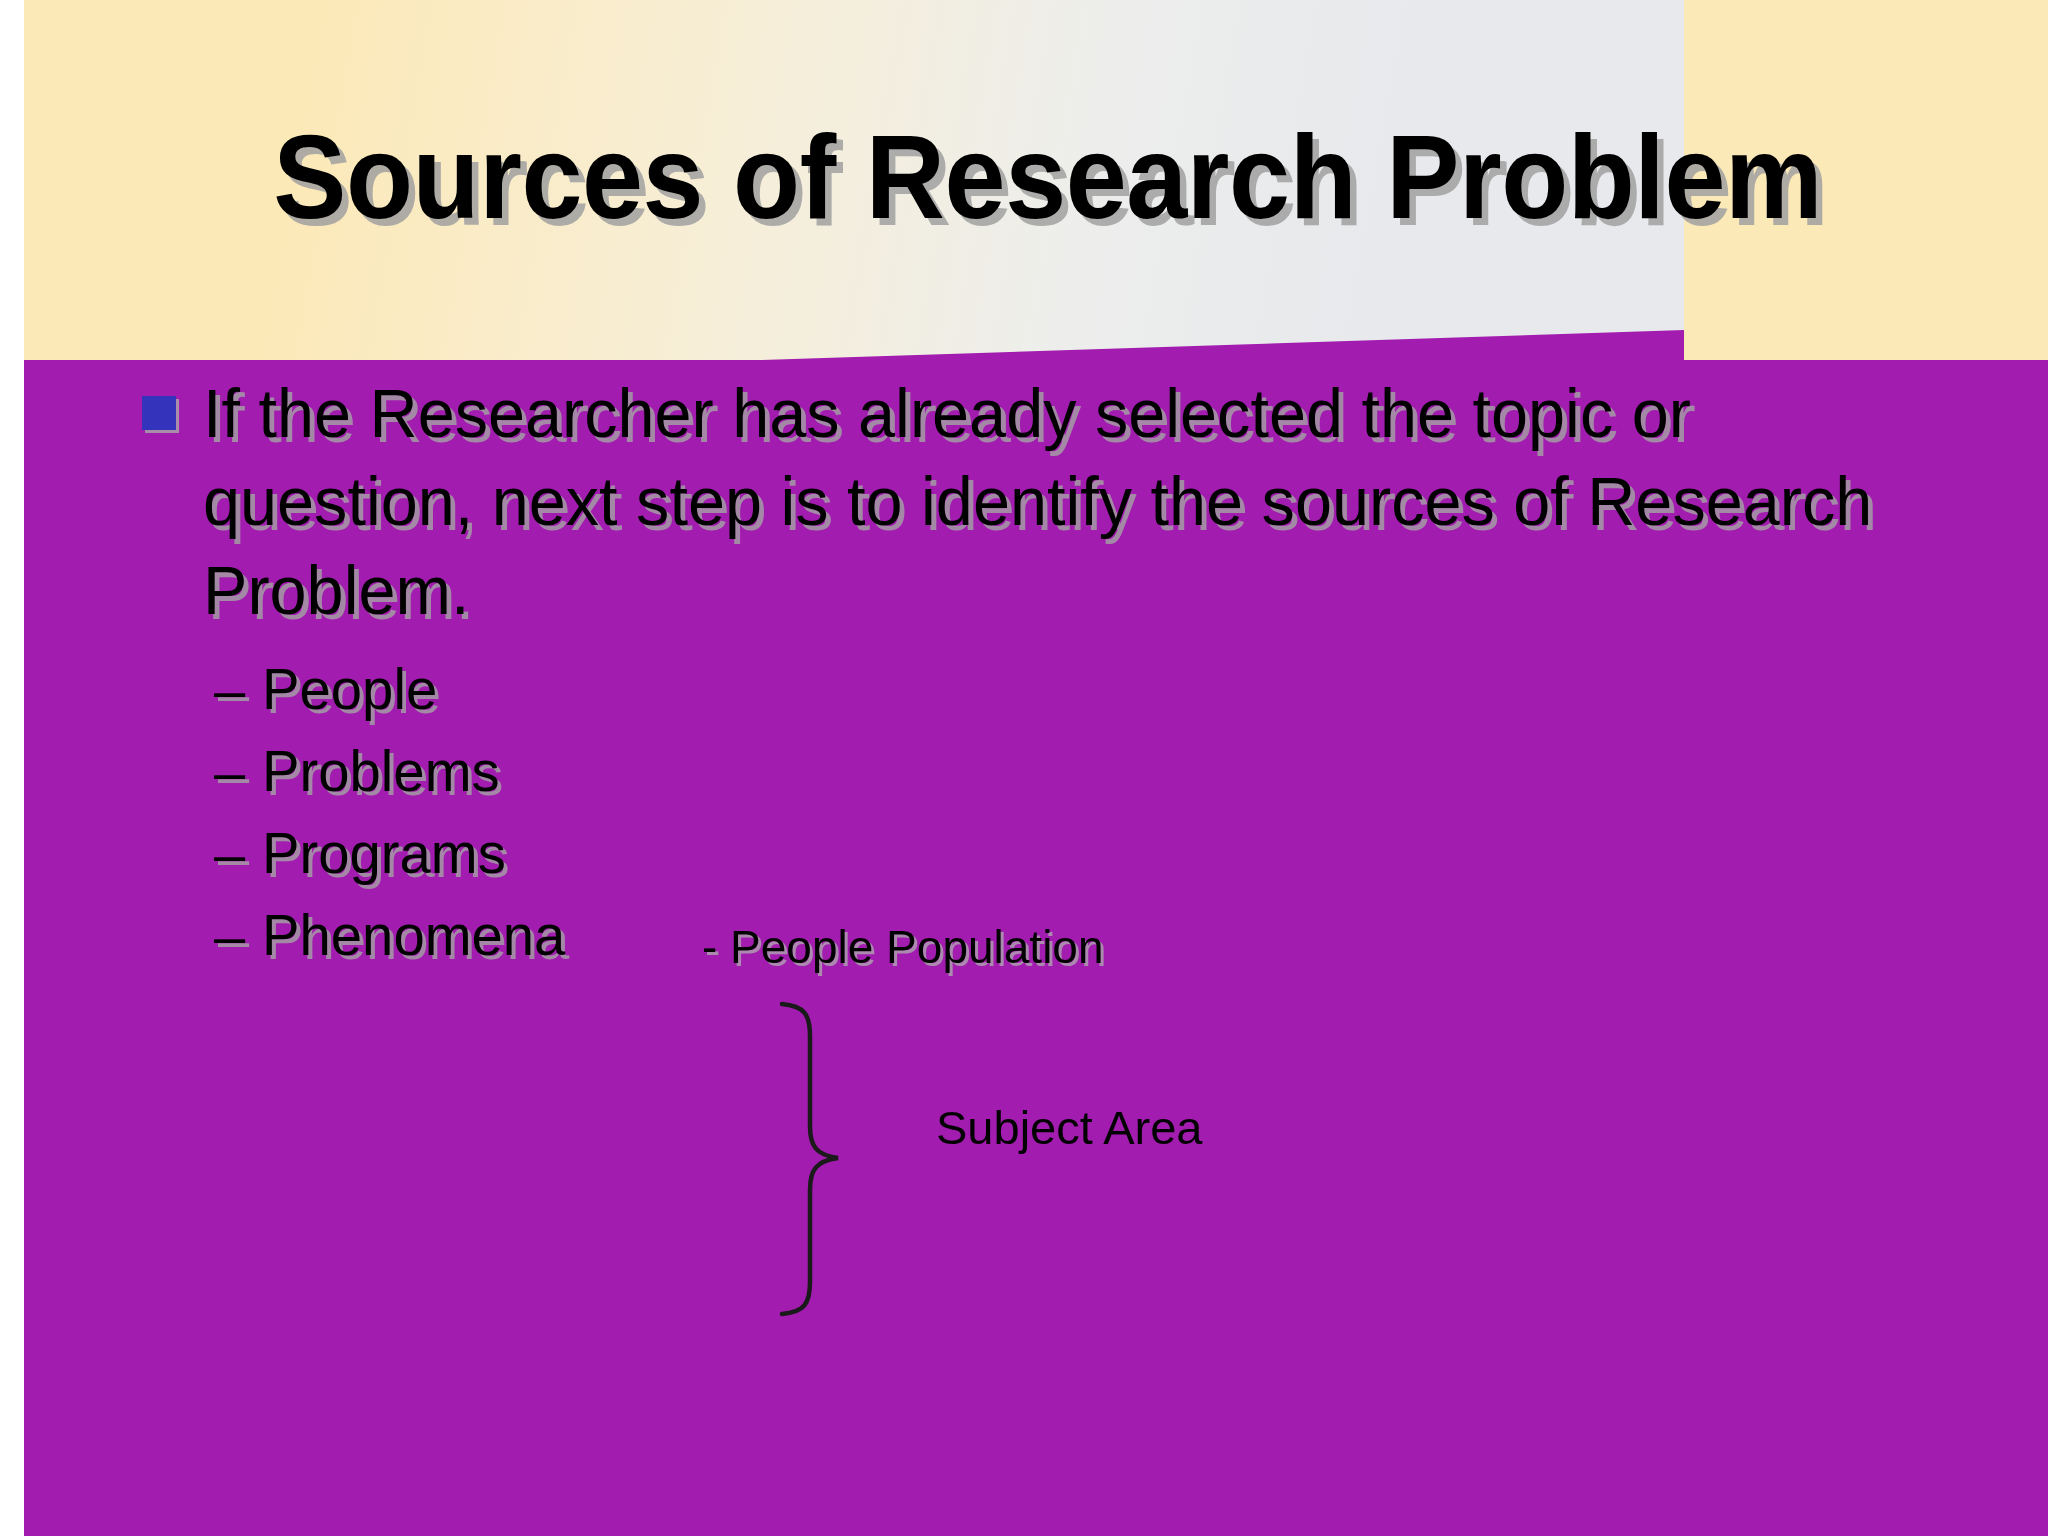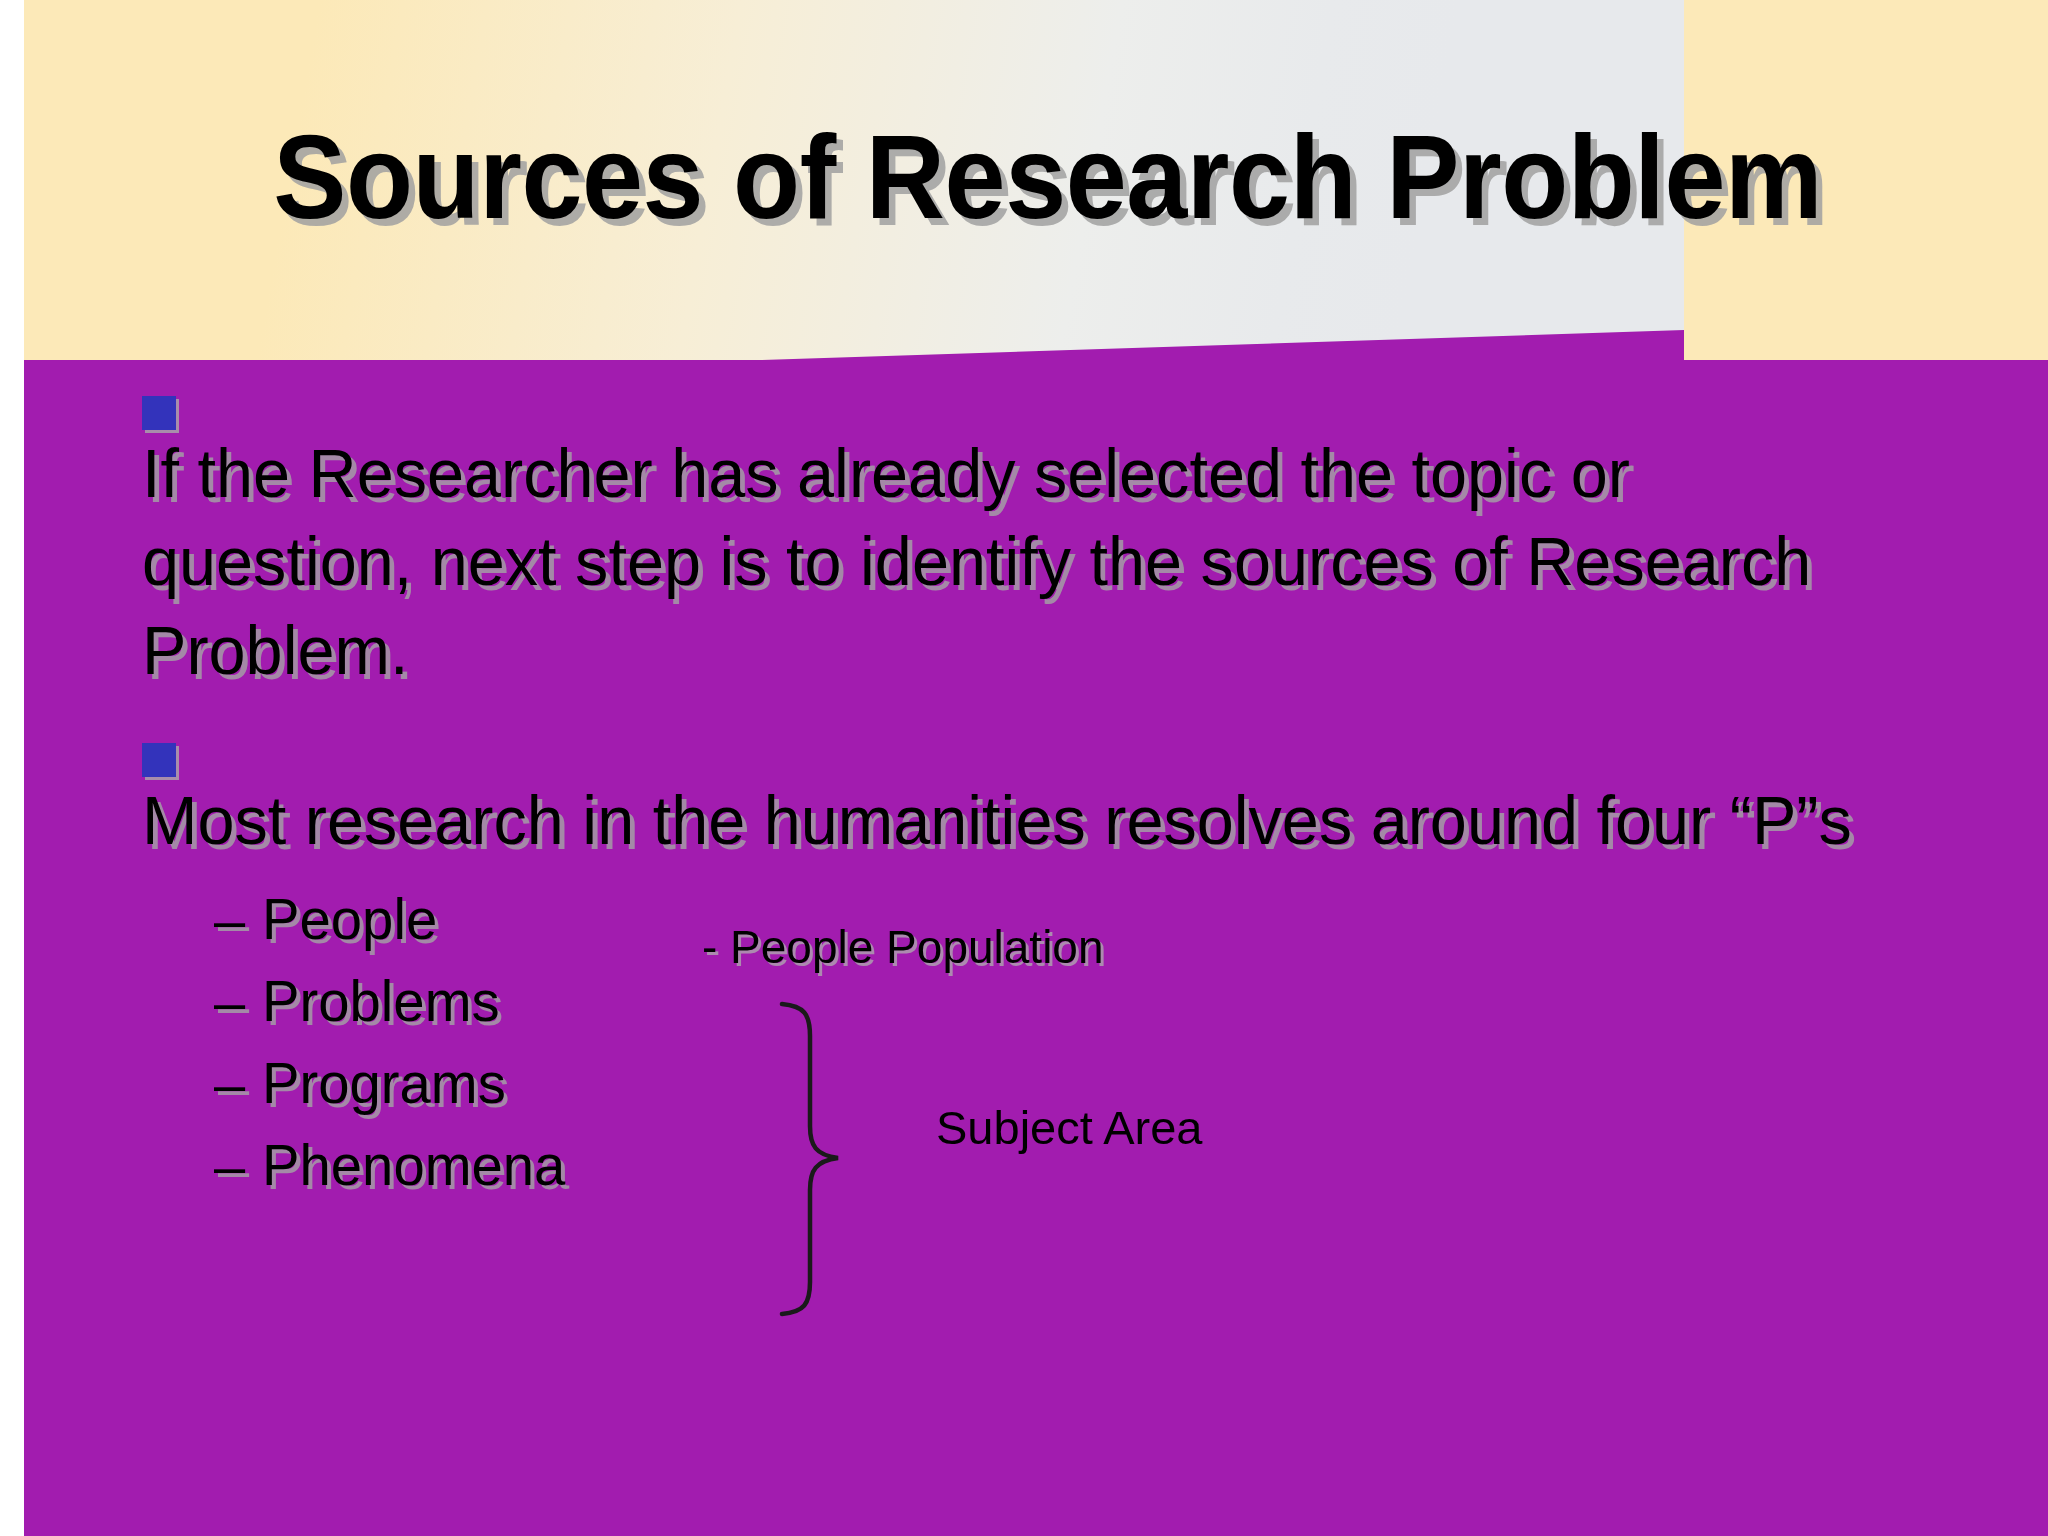--- a/index.html
+++ b/index.html
@@ -71,21 +71,20 @@
     left: 118px;
     top: 370px;
     width: 1880px;
   }
 
   .lvl1 {
     position: relative;
     display: flex;
     align-items: flex-start;
     margin-bottom: 22px;
-    flex-direction: column;
   }
   .lvl1-marker {
     flex: 0 0 auto;
     width: 34px;
     height: 34px;
     margin-top: 26px;
     margin-right: 27px;
     background: #3333BB;
     box-shadow: 3px 3px 0 rgba(170,170,170,0.8);
   }
@@ -171,24 +170,20 @@
     <div id="slide-title">Sources of Research Problem</div>
   </div>
 
   <div id="body-block">
 
     <div class="lvl1">
       <span class="lvl1-marker"></span>
       <span class="lvl1-text">If the Researcher has already selected the topic or question, next step is to identify the sources of Research Problem.</span>
     </div>
 
-    <div class="lvl1">
-      <span class="lvl1-marker"></span>
-      <span class="lvl1-text">Most research in the humanities resolves around four “P”s</span>
-    </div>
 
     <div class="lvl2-list">
 
       <div class="lvl2">
         <span class="lvl2-marker">–</span>
         <span class="lvl2-text">People</span>
       </div>
 
       <div class="lvl2">
         <span class="lvl2-marker">–</span>

